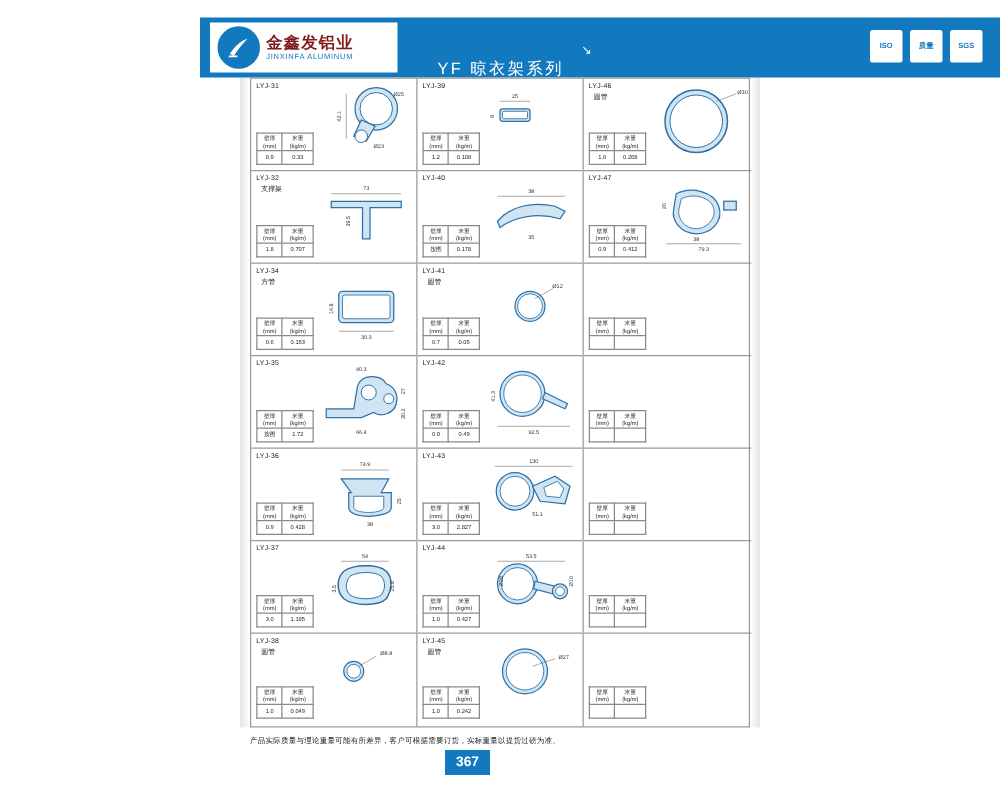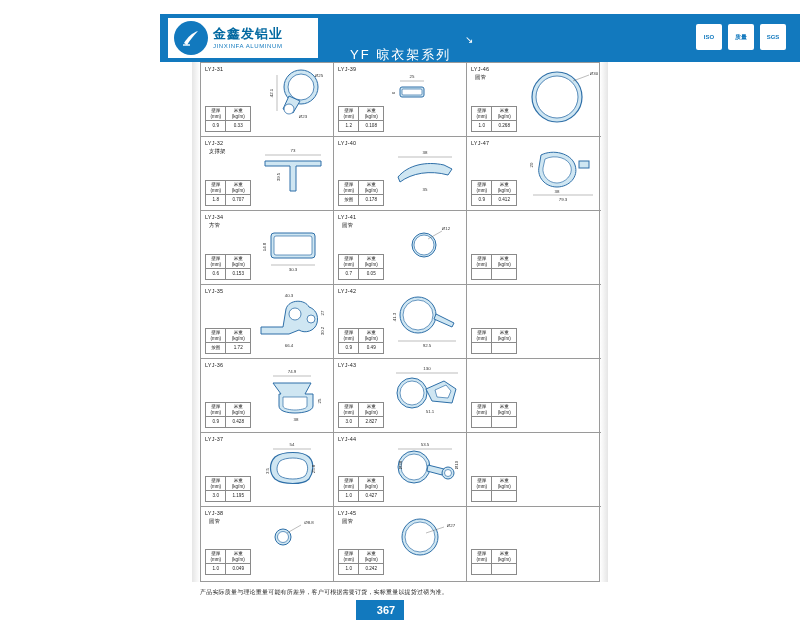--- a/index.html
+++ b/index.html
@@ -19,21 +19,21 @@
   .logo-box{
     position:absolute;left:168px;top:18px;width:150px;height:40px;
     background:#ffffff;display:flex;align-items:center;padding-left:6px;box-sizing:border-box;
   }
   .logo-mark{
     width:34px;height:34px;border-radius:50%;background:#1279be;
     display:flex;align-items:center;justify-content:center;flex:none;
   }
   .logo-mark svg{display:block;}
   .logo-text{margin-left:5px;line-height:1.05;}
-  .logo-cn{font-size:13px;font-weight:bold;color:#0369a1;letter-spacing:1px;}
+  .logo-cn{font-size:13px;font-weight:bold;color:#7f1d1d;letter-spacing:1px;}
   .logo-en{font-size:6px;color:#1279be;letter-spacing:0.6px;margin-top:2px;}
   .header-title{
     position:absolute;left:350px;top:30px;color:#ffffff;font-size:13px;letter-spacing:2px;margin-top:16px;
   }
   .header-arrow{
     position:absolute;left:465px;top:34px;color:#ffffff;font-size:10px;
   }
   .cert-row{position:absolute;right:14px;top:24px;display:flex;gap:6px;}
   .cert{
     width:26px;height:26px;background:#ffffff;border-radius:2px;
@@ -78,21 +78,21 @@
   .draw svg{position:absolute;left:0;top:0;}
 
   
   .footnote{
     position:absolute;left:200px;top:588px;width:400px;
     font-size:6px;color:#222;letter-spacing:0.2px;
   }
   .pagebox{
     position:absolute;left:356px;top:600px;width:36px;height:20px;background:#1279be;
     display:flex;align-items:center;justify-content:center;
-    color:#ffffff;font-size:11px;font-weight:bold;padding-left:12px;
+    color:#ffffff;font-size:11px;font-weight:bold;
   }
   .shadow-l{position:absolute;left:192px;top:62px;width:8px;height:520px;
     background:linear-gradient(to right,rgba(0,0,0,0.10),rgba(0,0,0,0));}
   .shadow-r{position:absolute;left:600px;top:62px;width:8px;height:520px;
     background:linear-gradient(to left,rgba(0,0,0,0.10),rgba(0,0,0,0));}
 </style>
 </head>
 <body>
 
 <div class="page">

